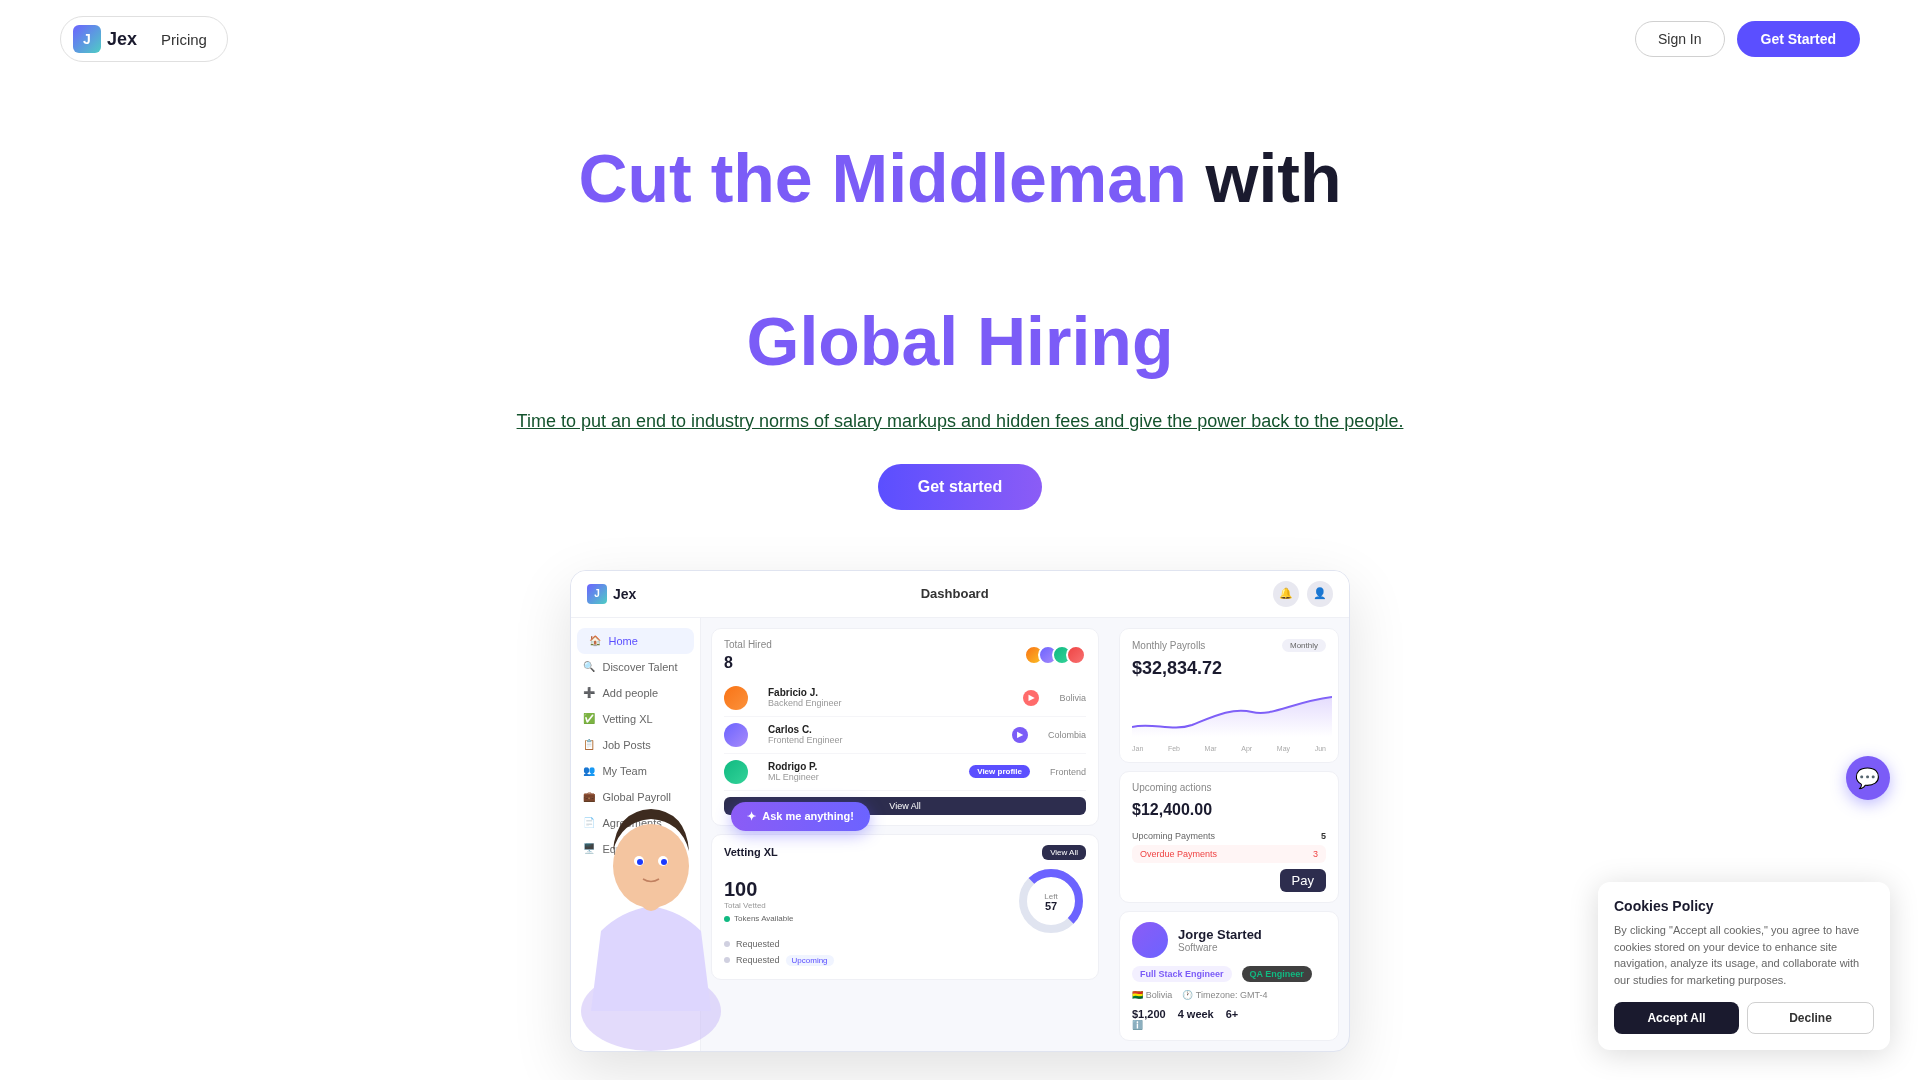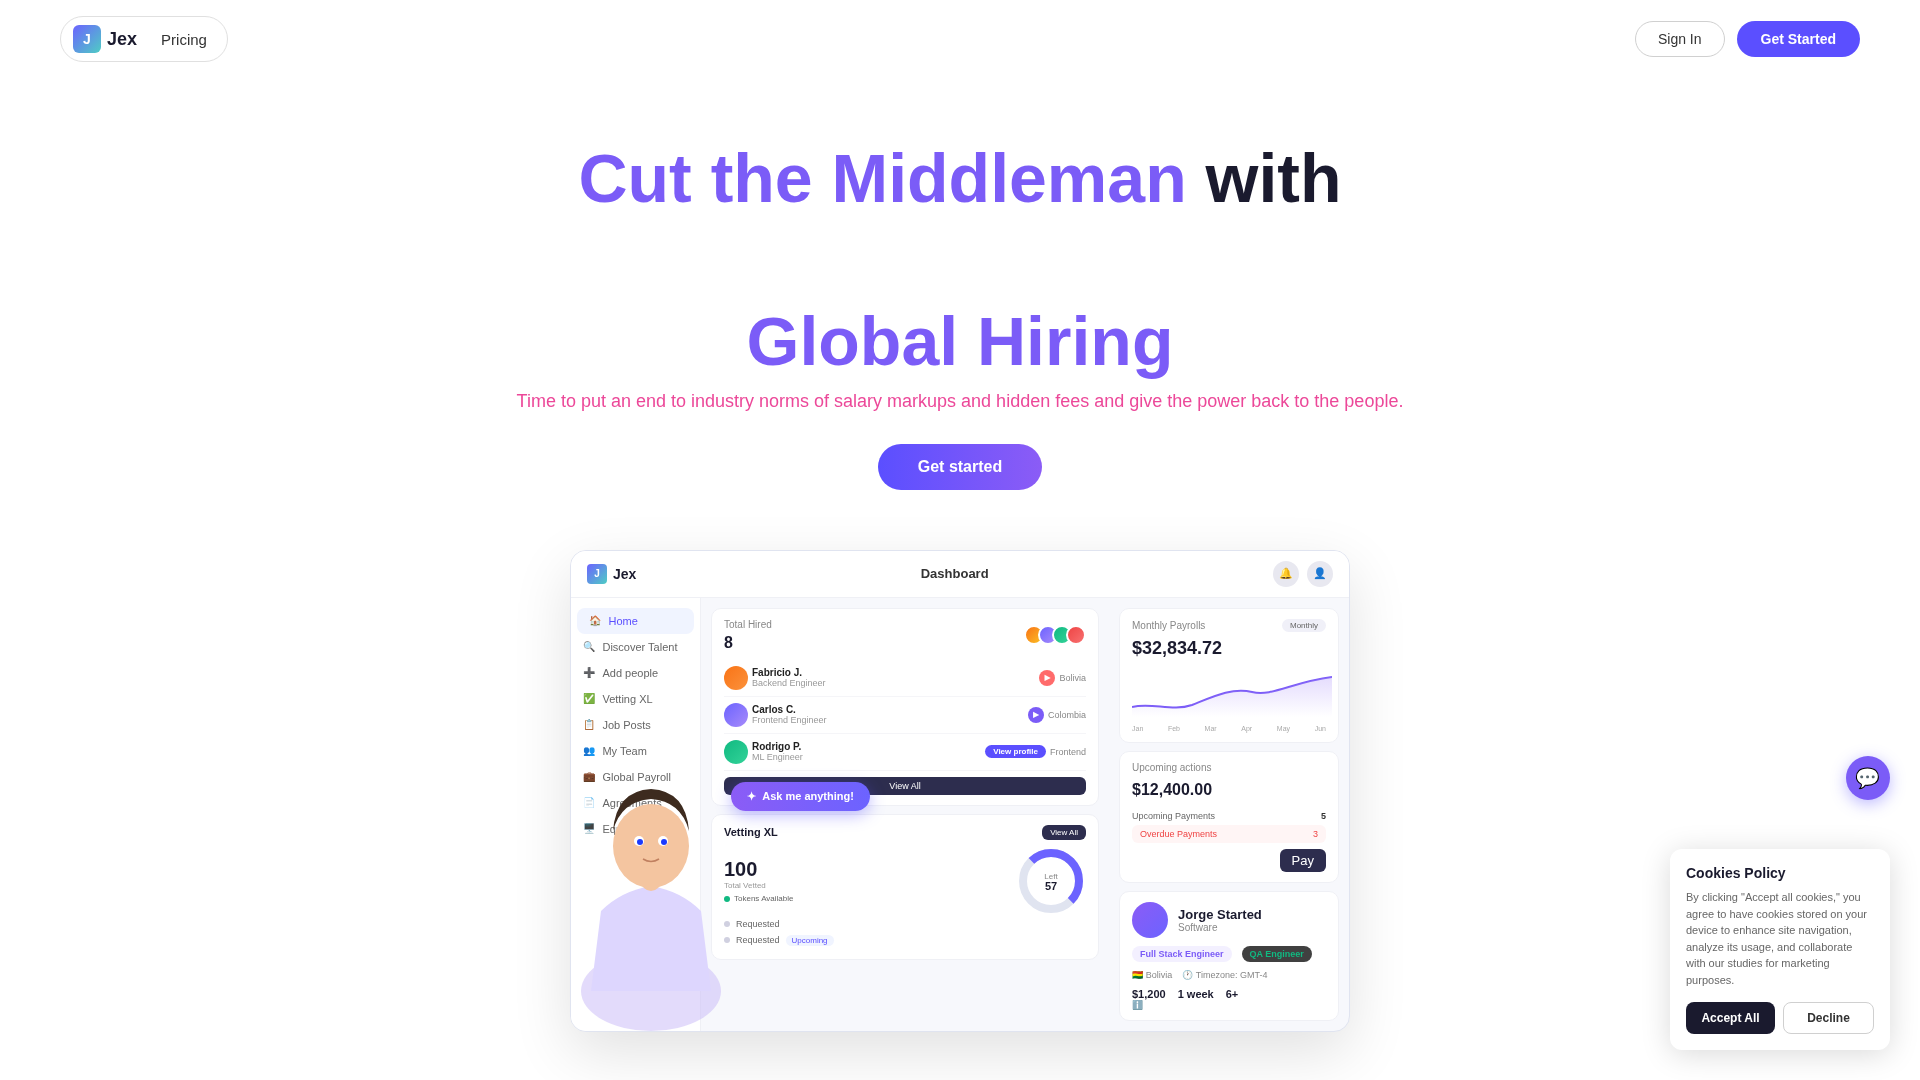--- a/index.html
+++ b/index.html
@@ -87,24 +87,25 @@
       line-height: 1.2;
       color: #1a1a2e;
     }
     .hero h1 .highlight {
       color: #7b5cf7;
     }
     .hero h1 .highlight2 {
       color: #7b5cf7;
     }
     .hero-sub {
-      margin-top: 4px;
+      margin-top: 24px;
       font-size: 18px;
-      color: #ec4899;
+      color: #14532d;
       line-height: 1.6;
+      text-decoration: underline;
     }
     .btn-hero {
       margin-top: 28px;
       display: inline-block;
       background: linear-gradient(90deg, #5b4fff, #8b5cf6);
       color: #fff;
       border: none;
       border-radius: 50px;
       padding: 14px 40px;
       font-size: 16px;
@@ -259,21 +260,21 @@
     .hired-avatar:nth-child(2) { background: linear-gradient(135deg, #6c63ff, #a78bfa); }
     .hired-avatar:nth-child(3) { background: linear-gradient(135deg, #10b981, #34d399); }
     .hired-avatar:nth-child(4) { background: linear-gradient(135deg, #ef4444, #f87171); }
 
     
     .emp-row {
       display: flex;
       align-items: center;
       padding: 6px 0;
       border-bottom: 1px solid #f5f5f8;
-      gap: 4px;
+      gap: 20px;
       font-size: 10px;
       position: relative;
     }
     .emp-avatar {
       width: 24px;
       height: 24px;
       border-radius: 50%;
       flex-shrink: 0;
     }
     .emp-avatar-a { background: linear-gradient(135deg, #f97316, #fb923c); }
@@ -577,21 +578,21 @@
       align-items: center;
       gap: 6px;
       box-shadow: 0 4px 16px rgba(91,79,255,0.4);
     }
 
     
     .cookie-banner {
       position: fixed;
       right: 30px;
       bottom: 30px;
-      width: 220px;
+      width: 292px;
       background: #fff;
       border-radius: 12px;
       padding: 16px;
       box-shadow: 0 4px 30px rgba(0,0,0,0.15);
       z-index: 100;
     }
     .cookie-title {
       font-size: 14px;
       font-weight: 700;
       color: #1a1a2e;
@@ -875,21 +876,21 @@
           <div class="profile-details">
             <span>🇧🇴 <span>Bolivia</span></span>
             <span>🕐 Timezone: <span>GMT-4</span></span>
           </div>
           <div class="profile-stats">
             <div class="stat-item">
               <div class="stat-val">$1,200</div>
               <div class="stat-lbl">ℹ️</div>
             </div>
             <div class="stat-item">
-              <div class="stat-val">1 week</div>
+              <div class="stat-val">4 week</div>
             </div>
             <div class="stat-item">
               <div class="stat-val">6+</div>
             </div>
           </div>
         </div>
       </div>
     </div>
 
     <div class="ai-btn" style="position:absolute; left:160px; bottom:220px; z-index:10;">

